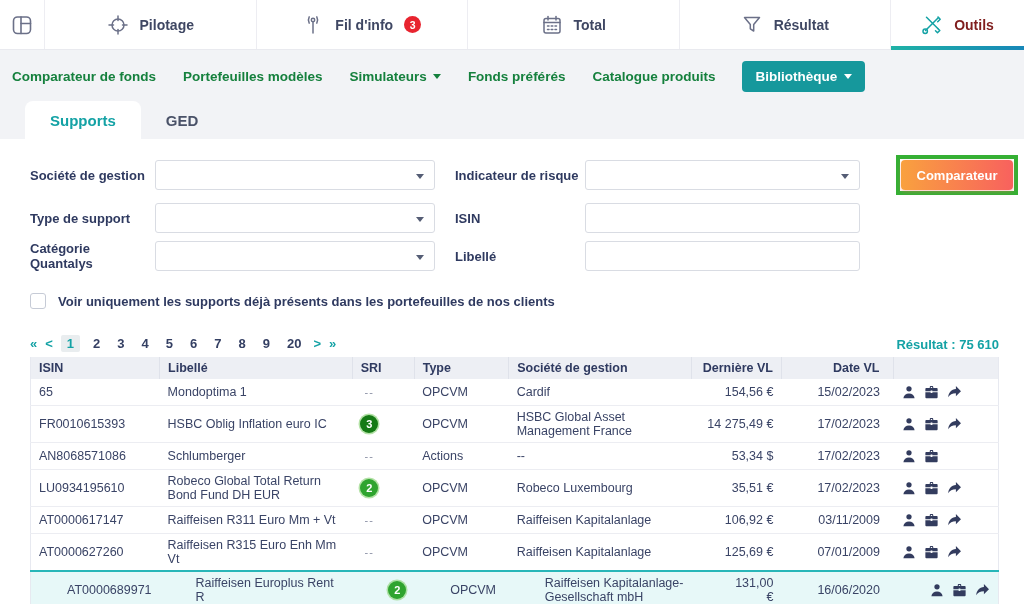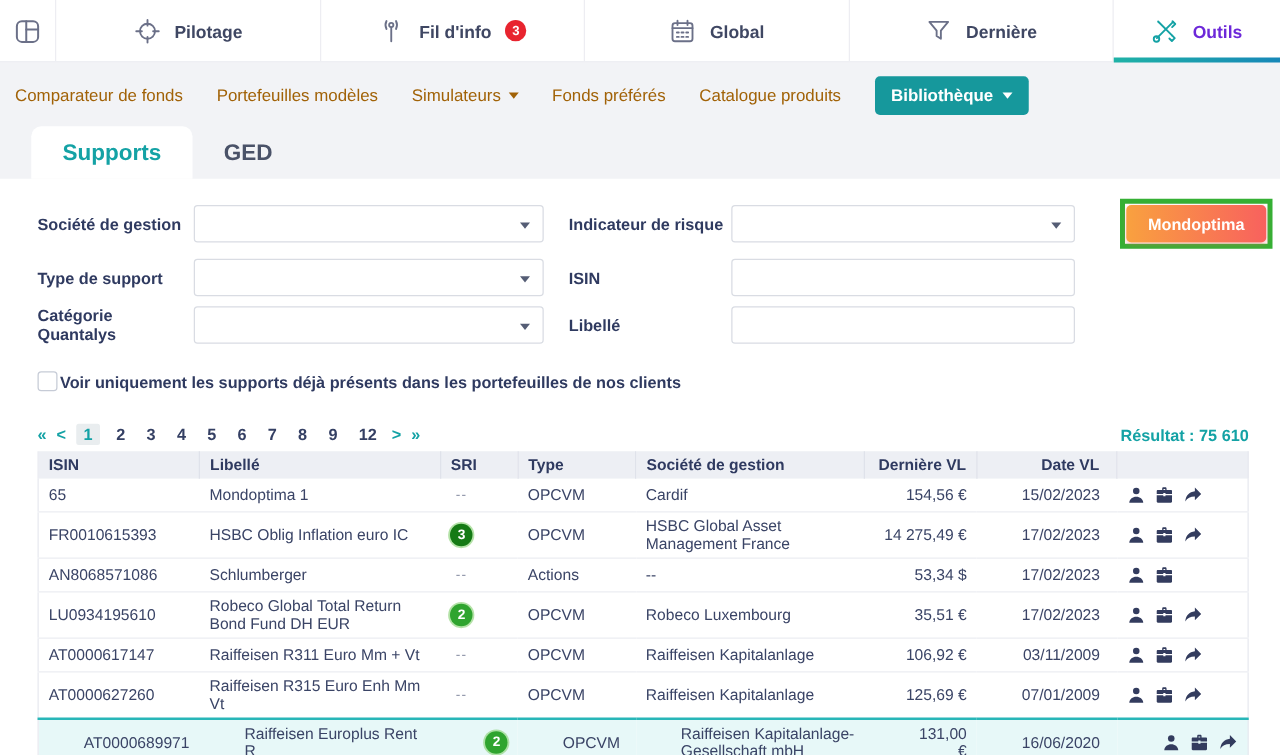--- a/index.html
+++ b/index.html
@@ -8,59 +8,59 @@
   .window { width:1024px; height:604px; display:flex; flex-direction:column; }
 
   
   .topnav { display:flex; height:50px; background:#fff; border-bottom:1px solid #e9eaef; flex:none; }
   .logo-cell { width:45px; display:flex; align-items:center; justify-content:center; border-right:1px solid #ededf2; }
   .nav-item { flex:1; display:flex; align-items:center; justify-content:center; gap:11px;
               border-right:1px solid #ededf2; font-size:14px; color:#3f4763; font-weight:600;
               position:relative; cursor:pointer; }
   .nav-item:last-child { border-right:none; flex:0 0 133px; }
   .nav-item svg { stroke:#6b7088; fill:none; stroke-width:1.5; stroke-linecap:round; stroke-linejoin:round; }
-  .nav-item.active { color:#6d28d9; }
+  .nav-item.active { color:#7f1d1d; }
   .nav-item.active svg { stroke:#14a2a5; }
   .nav-item.active::after { content:""; position:absolute; left:0; right:0; bottom:-1px; height:4px;
               background:linear-gradient(90deg,#1fb2a6,#1787b8); }
   .badge { display:inline-flex; align-items:center; justify-content:center; width:17px; height:17px;
            border-radius:50%; background:#e8242f; color:#fff; font-size:10.5px; font-weight:bold; }
 
   
   .subnav { display:flex; align-items:center; gap:27px; padding:11px 0 9px 12px; flex:none; }
-  .subnav-link { font-size:13.5px; font-weight:400; color:#a16207; cursor:pointer; display:flex; align-items:center; gap:6px; }
+  .subnav-link { font-size:13.5px; font-weight:700; color:#15803d; cursor:pointer; display:flex; align-items:center; gap:6px; }
   .caret { width:0; height:0; border-left:4px solid transparent; border-right:4px solid transparent;
            border-top:5px solid currentColor; display:inline-block; }
   .library-btn { background:#16989c; color:#fff; border:none; border-radius:4px; padding:8px 13px;
                  font-size:13.5px; font-weight:600; font-family:inherit; display:flex; align-items:center; gap:7px; cursor:pointer; }
 
   
   .tabs { display:flex; padding-left:25px; flex:none; }
-  .tab { padding:11px 25px 10px; font-size:18px; font-weight:bold; color:#4a5268; cursor:pointer;
+  .tab { padding:11px 25px 10px; font-size:15px; font-weight:bold; color:#4a5268; cursor:pointer;
          border-radius:8px 8px 0 0; }
   .tab.active { background:#fff; color:#14a2a5; }
 
   
   .panel { background:#fff; flex:1; padding:16px 25px 0 30px; }
 
   
   .filters-grid { display:grid; grid-template-columns:125px 280px 150px 275px auto; row-gap:8px; align-items:center; }
   .f-label { font-size:13px; font-weight:bold; color:#2f3a60; }
   .f-label.right { padding-left:20px; }
   .field { height:30px; border:1px solid #d9dce3; border-radius:3px; background:#fff; position:relative; width:100%; }
   .field.select::after { content:""; position:absolute; right:10px; top:13px; width:0; height:0;
         border-left:4px solid transparent; border-right:4px solid transparent; border-top:5px solid #555d75; }
   .field input { width:100%; height:100%; border:none; outline:none; background:transparent; font-family:inherit; font-size:13px; padding:0 8px; }
   .search-wrap { margin-left:36px; border:4px solid #35b034; background:#fff; padding:1px; display:inline-block; }
   .search-btn { width:112px; height:30px; border:none; border-radius:4px; color:#fff; font-weight:bold;
         font-size:13px; font-family:inherit; cursor:pointer;
         background:linear-gradient(90deg,#f9a13f,#f8615e); box-shadow:0 2px 4px rgba(248,97,94,.35); }
 
   
-  .check-row { display:flex; align-items:center; gap:2px; margin-top:22px; }
+  .check-row { display:flex; align-items:center; gap:12px; margin-top:22px; }
   .checkbox { width:16px; height:16px; border:1px solid #c6cbd6; border-radius:3px; background:#fff; cursor:pointer; flex:none; }
   .check-label { font-size:13px; font-weight:bold; color:#2f3a60; }
 
   
   .results-bar { display:flex; justify-content:space-between; align-items:flex-end; margin-top:26px; }
   .pagination { display:flex; align-items:center; gap:8px; font-size:13px; font-weight:bold; color:#343f63; }
   .pg-arrow { color:#14a2a5; cursor:pointer; font-weight:bold; }
   .page { cursor:pointer; padding:1px 4px; }
   .page.active { background:#e9edef; color:#14a2a5; border-radius:2px; padding:1px 6px; }
   .result-label { font-size:13px; font-weight:bold; color:#14a2a5; }
@@ -132,27 +132,27 @@
         <line x1="7" y1="2.5" x2="7" y2="6"></line>
           <line x1="15" y1="2.5" x2="15" y2="6"></line>
           <line x1="3" y1="8.5" x2="19" y2="8.5"></line>
         <line x1="6.5" y1="12" x2="8" y2="12"></line>
           <line x1="10.2" y1="12" x2="11.8" y2="12"></line>
           <line x1="14" y1="12" x2="15.5" y2="12"></line>
         <line x1="6.5" y1="15.5" x2="8" y2="15.5"></line>
           <line x1="10.2" y1="15.5" x2="11.8" y2="15.5"></line>
           <line x1="14" y1="15.5" x2="15.5" y2="15.5"></line>
       </svg>
-      <span>Global</span>
+      <span>Total</span>
     </div>
     <div class="nav-item">
       <svg width="22" height="22" viewBox="0 0 22 22">
         <path d="M3.5 3.5h15l-5.8 7v6.5l-3.4-2.2v-4.3z"></path>
       </svg>
-      <span>Dernière</span>
+      <span>Résultat</span>
     </div>
     <div class="nav-item active">
       <svg width="22" height="22" viewBox="0 0 22 22">
         <path d="M5.5 3.2 16.8 14.5"></path>
           <path d="M16.8 14.5l2 2-2.3 2.3-2-2"></path>
         <path d="M17.5 3.5 4.5 16.5"></path>
           <circle cx="4.2" cy="17.2" r="2.2"></circle>
         <path d="M17 3l2.2 2.2-2.5 2.5"></path>
       </svg>
       <span>Outils</span>
@@ -188,21 +188,21 @@
   </div>
 
   <div class="panel">
 
     <div class="filters-grid">
       <div class="f-label">Société de gestion</div>
       <div class="field select"></div>
       <div class="f-label right">Indicateur de risque</div>
       <div class="field select"></div>
       <div class="search-wrap">
-        <button class="search-btn">Mondoptima</button>
+        <button class="search-btn">Comparateur</button>
       </div>
 
       <div class="f-label">Type de support</div>
       <div class="field select"></div>
       <div class="f-label right">ISIN</div>
       <div class="field"><input value="" style=""></div>
       <div></div>
 
       <div class="f-label">Catégorie Quantalys</div>
       <div class="field select"></div>
@@ -223,21 +223,21 @@
         <span style="display:flex;gap:9px;align-items:center">
             <span class="page active">1</span>
             <span class="page">2</span>
             <span class="page">3</span>
             <span class="page">4</span>
             <span class="page">5</span>
             <span class="page">6</span>
             <span class="page">7</span>
             <span class="page">8</span>
             <span class="page">9</span>
-            <span class="page">12</span>
+            <span class="page">20</span>
           </span>
         <span class="pg-arrow">&gt;</span>
         <span class="pg-arrow">»</span>
       </div>
       <div class="result-label">Résultat : 75 610</div>
     </div>
 
     <table>
       <thead>
         <tr>

